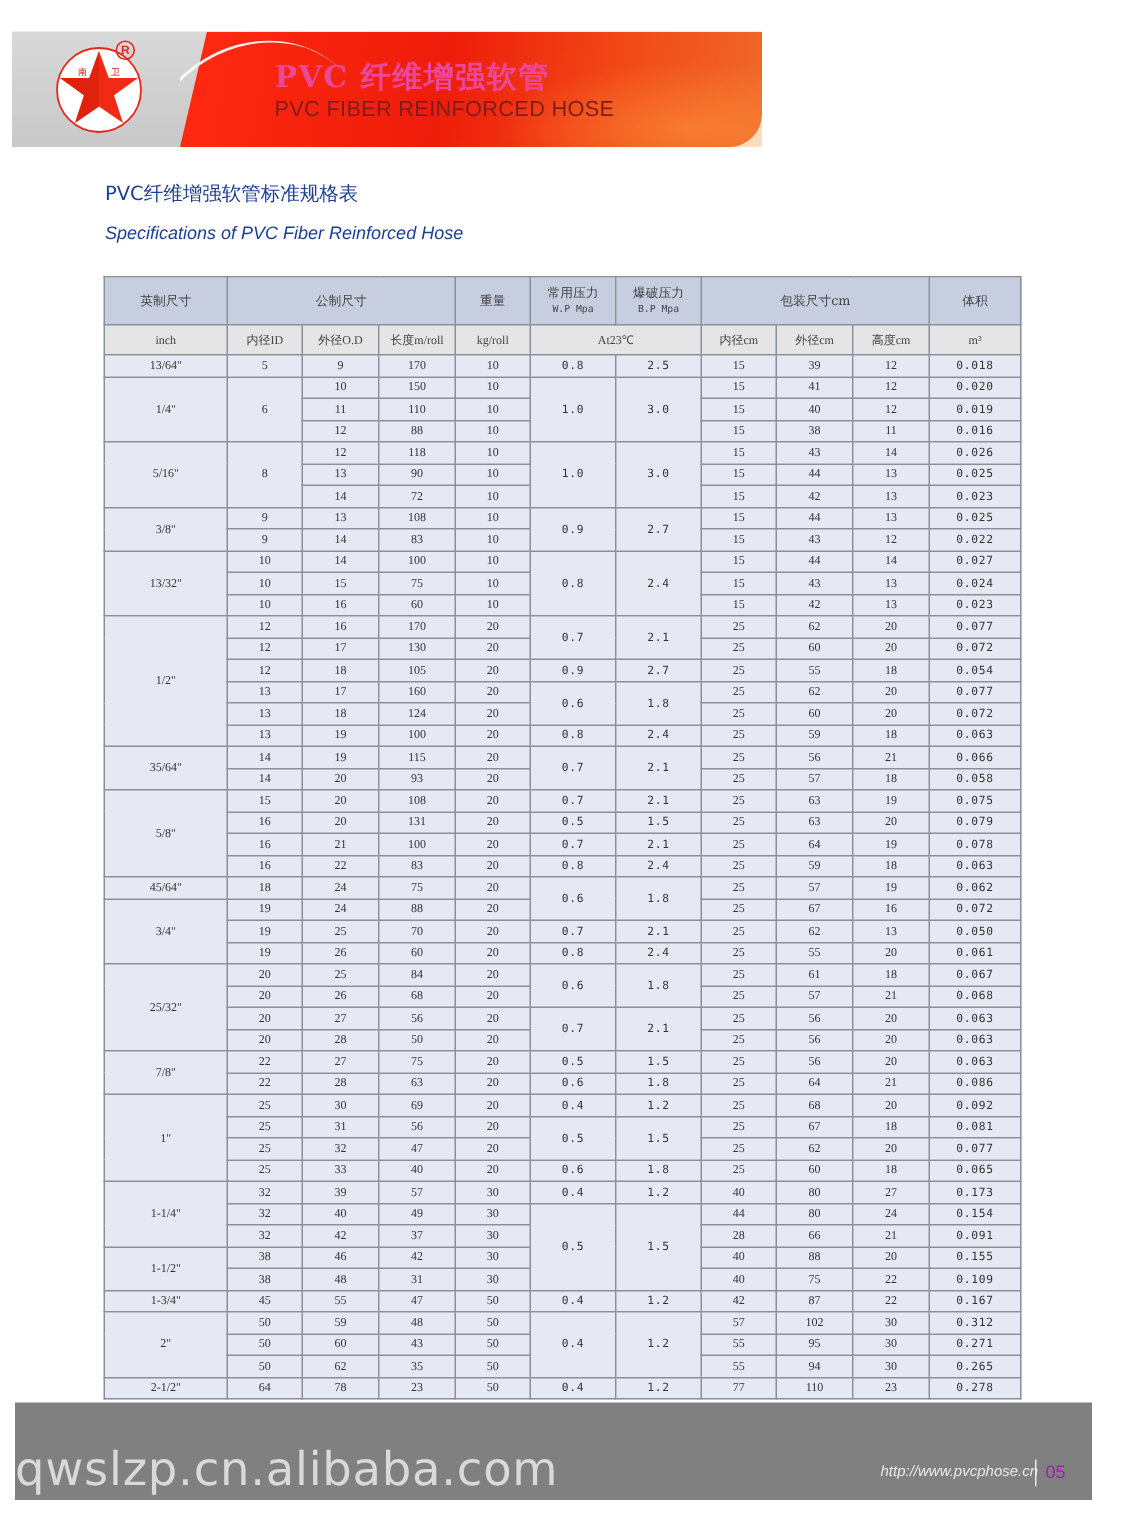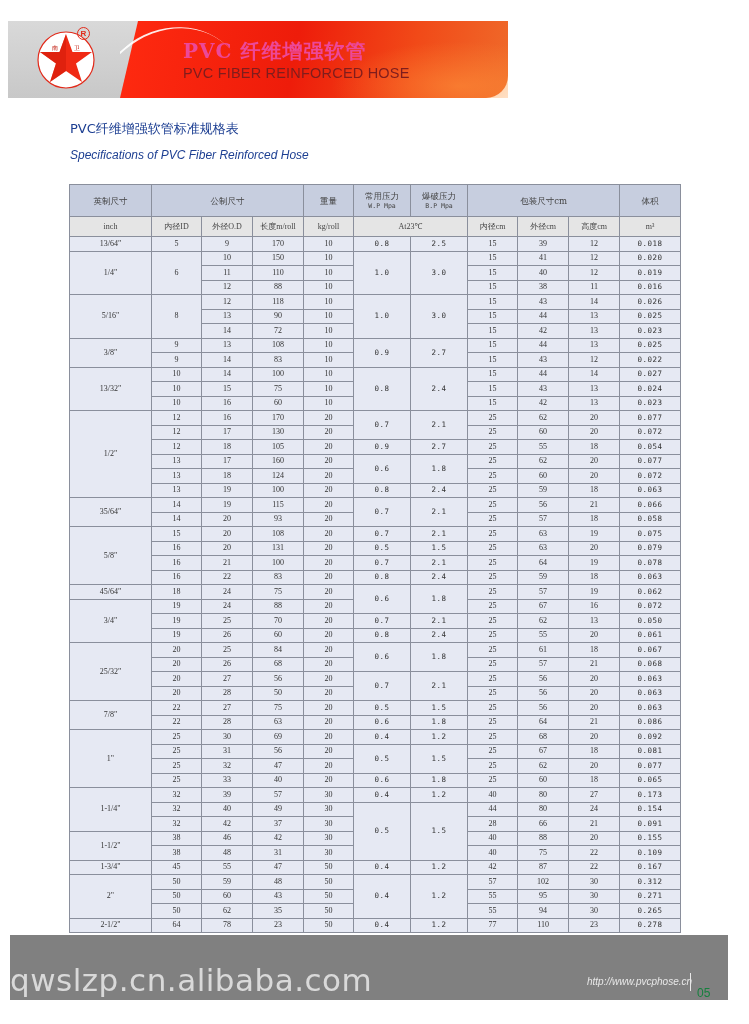--- a/index.html
+++ b/index.html
@@ -19,21 +19,21 @@
     .title-cn { position: absolute; left: 183px; top: 38px; color: #ec4899; font-family: "DejaVu Serif", serif; font-size: 20px; font-weight: bold; letter-spacing: 1px; }
     .title-en { position: absolute; left: 183px; top: 65px; color: #7f1d1d; font-family: "Liberation Sans", sans-serif; font-size: 14.5px; letter-spacing: 0.2px; }
 
     .sub-cn { position: absolute; left: 70px; top: 120px; color: #1d3f92; font-family: "DejaVu Sans", sans-serif; font-size: 13px; }
     .sub-en { position: absolute; left: 70px; top: 148px; color: #1d3f92; font-family: "Liberation Sans", sans-serif; font-size: 12px; font-style: italic; }
 
     .footer-band { position: absolute; left: 10px; top: 935px; width: 718px; height: 65px; background: #808080; }
     .watermark { position: absolute; left: 10px; top: 962px; color: #d9d9d9; font-family: "DejaVu Sans", sans-serif; font-size: 31px; letter-spacing: 0.5px; text-align: center; }
     .site-url { position: absolute; left: 587px; top: 976px; color: #e8e8e8; font-family: "Liberation Sans", sans-serif; font-size: 10px; font-style: italic; }
     .page-sep { position: absolute; left: 690px; top: 973px; width: 1px; height: 18px; background: #e8e8e8; }
-    .page-num { position: absolute; left: 697px; top: 974px; color: #15803d; font-family: "Liberation Sans", sans-serif; font-size: 12px; margin-top: 12px; }
+    .page-num { position: absolute; left: 697px; top: 974px; color: #a21caf; font-family: "Liberation Sans", sans-serif; font-size: 12px; }
 
     table.spec { position: absolute; left: 69px; top: 170px; width: 611px; border-collapse: collapse; table-layout: fixed;
       font-family: "Liberation Serif", serif; color: #333; font-size: 8px; margin-top: 14px; }
     table.spec td { border: 1px solid #8a8f9c; background: #e6e9f3; text-align: center; vertical-align: middle; padding: 0; height: 13.5px; line-height: 10px; }
     table.spec tr.h1 td { background: #c7cedf; height: 31px; font-family: "DejaVu Serif", serif; font-size: 8.5px; color: #444; }
     table.spec tr.h2 td { background: #e5e5e5; height: 19px; font-size: 8px; color: #444; }
     table.spec tr.h1 td .small { display: block; font-size: 6.5px; font-family: "DejaVu Sans Mono", monospace; }
     table.spec td.mono { font-family: "DejaVu Sans Mono", monospace; font-size: 7.5px; letter-spacing: 0.5px; }
   </style>
 </head>

